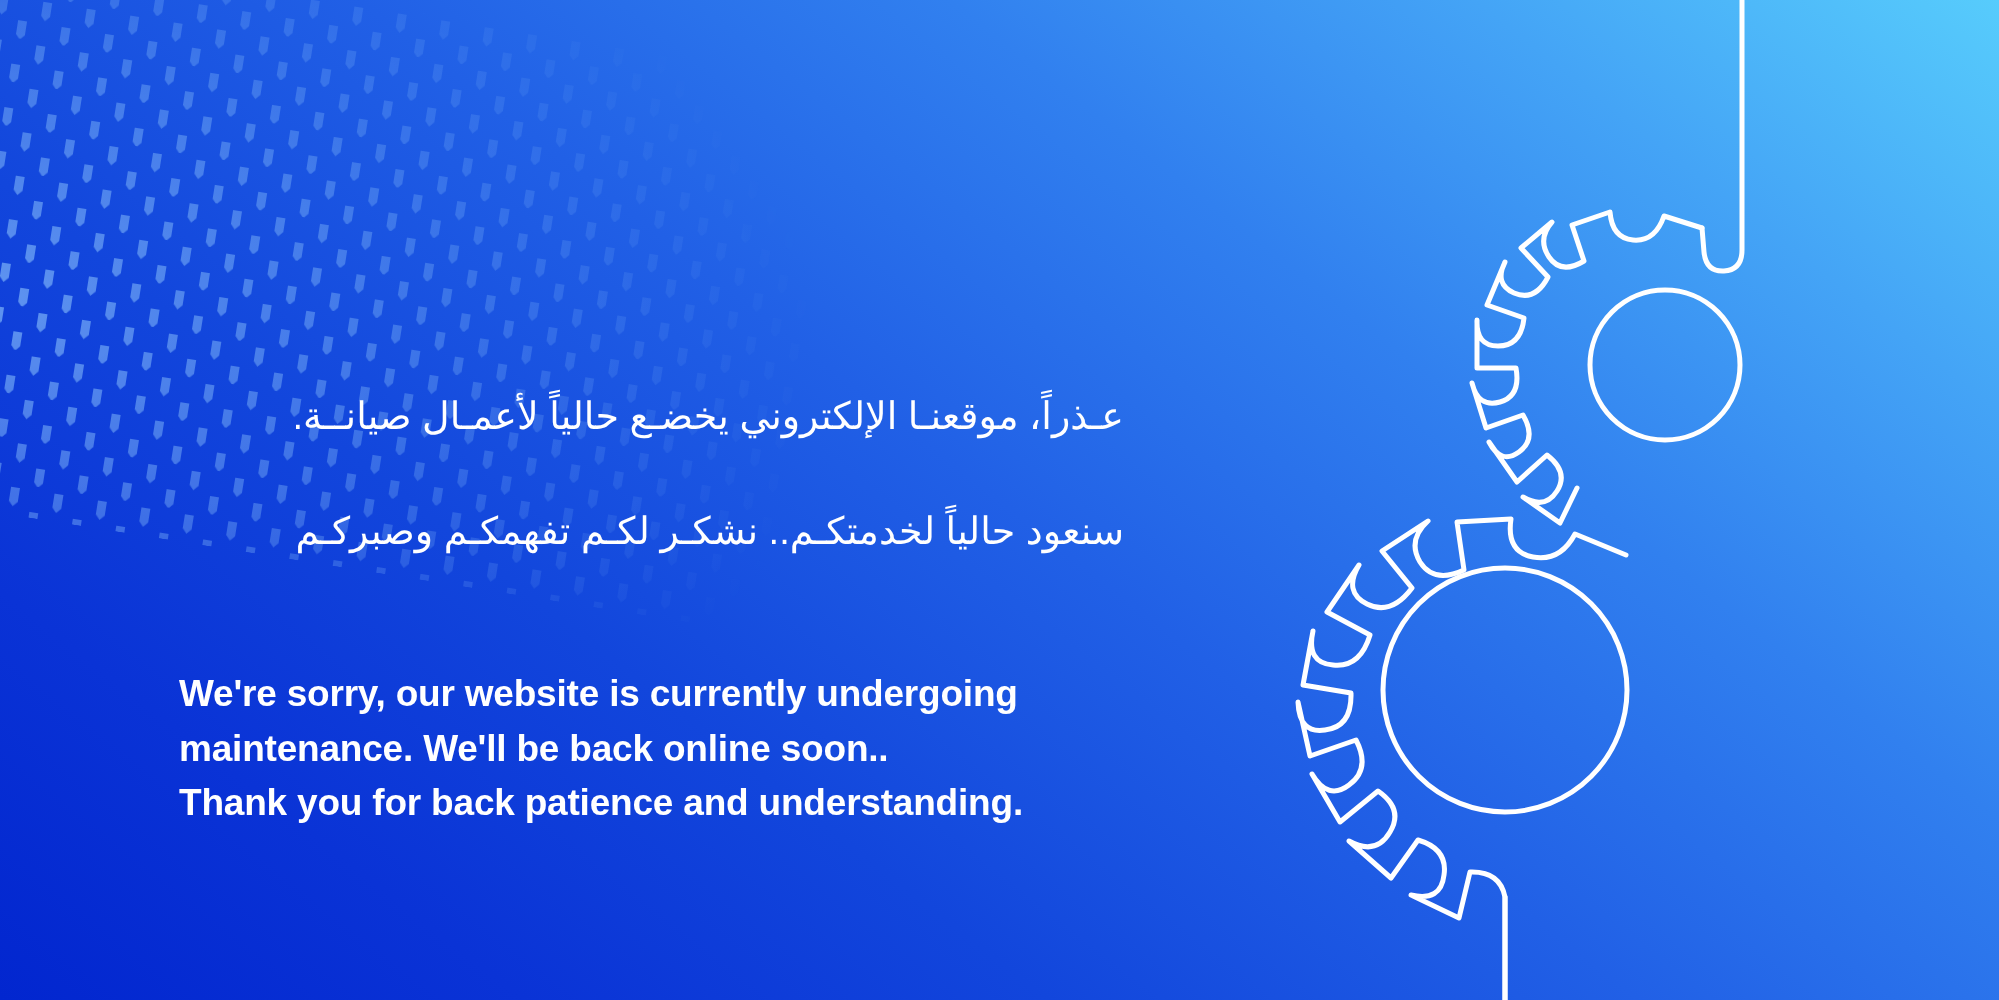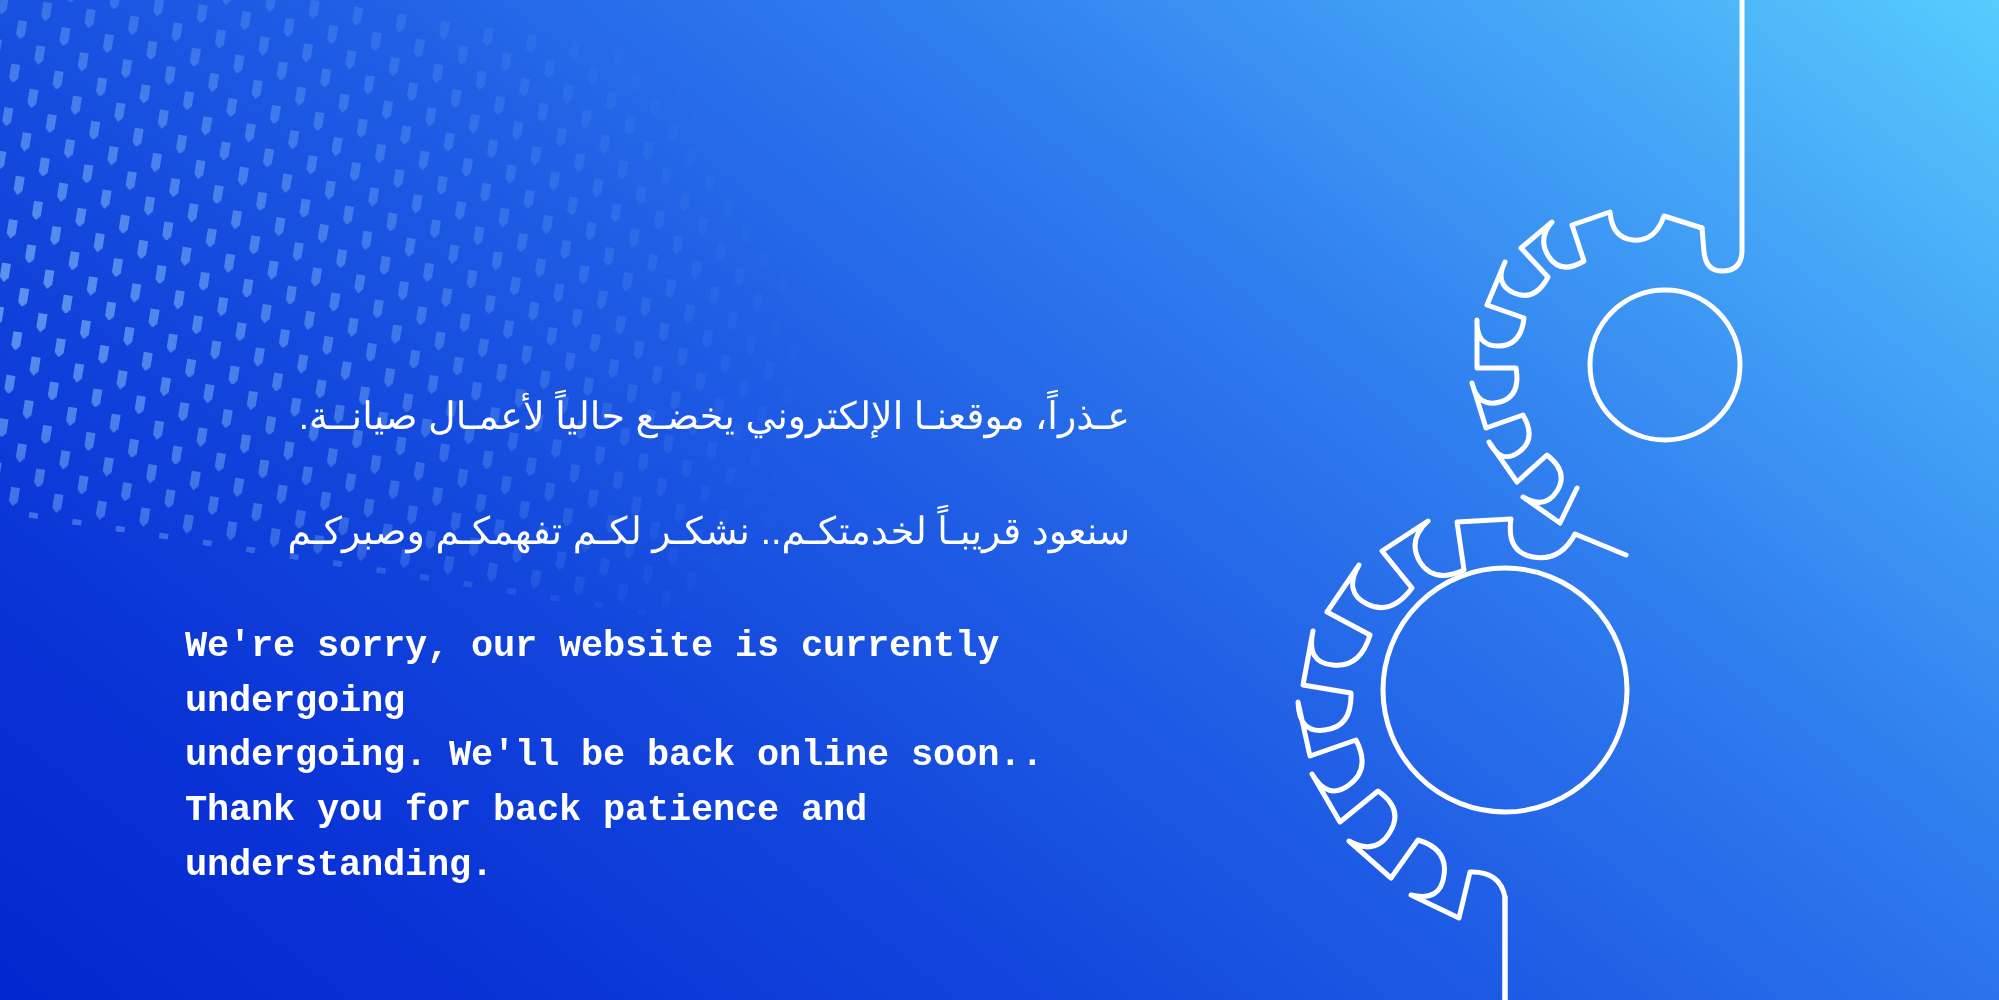--- a/index.html
+++ b/index.html
@@ -46,43 +46,43 @@
     left: 0; top: 0;
     width: 1999px;
     height: 1000px;
     pointer-events: none;
   }
   .gears svg { display: block; width: 1999px; height: 1000px; }
 
   
   .message {
     position: absolute;
-    left: 185px;
+    left: 179px;
     top: 330px;
     width: 1000px;
   }
   .ar-block {
     direction: rtl;
     text-align: right;
     color: #ffffff;
     font-size: 38px;
     line-height: 1.52;
     font-weight: 400;
     letter-spacing: 0px;
     white-space: pre-line;
     width: 945px;
   }
   .ar-line { display: block; }
   .en-block {
+    margin-top: 48px;
     color: #ffffff;
     font-size: 37px;
     line-height: 1.48;
     font-weight: 700;
     letter-spacing: -0.2px;
-    font-family: Liberation Mono, monospace;
   }
   .en-line { display: block; }
 </style>
 </head>
 <body>
 
 <div class="stage">
 
   <div class="chevron-field">
     <svg viewBox="0 0 900 560" xmlns="http://www.w3.org/2000/svg" aria-hidden="true">
@@ -174,24 +174,24 @@
 
         <path d="M1505 897 L1505 1012"></path>
       </g>
     </svg>
   </div>
 
   <div class="message">
 
     <div class="ar-block">
       <span class="ar-line">عـذراً، موقعنـا الإلكتروني يخضـع حالياً لأعمـال صيانــة.</span>
-      <span class="ar-line">سنعود قريبـاً لخدمتكـم.. نشكـر لكـم تفهمكـم وصبركـم</span>
+      <span class="ar-line">سنعود حالياً لخدمتكـم.. نشكـر لكـم تفهمكـم وصبركـم</span>
     </div>
 
     <div class="en-block">
       <span class="en-line">We're sorry, our website is currently undergoing</span>
-      <span class="en-line">undergoing. We'll be back online soon..</span>
+      <span class="en-line">maintenance. We'll be back online soon..</span>
       <span class="en-line">Thank you for back patience and understanding.</span>
     </div>
 
   </div>
 
 </div>
 
 </body></html>

